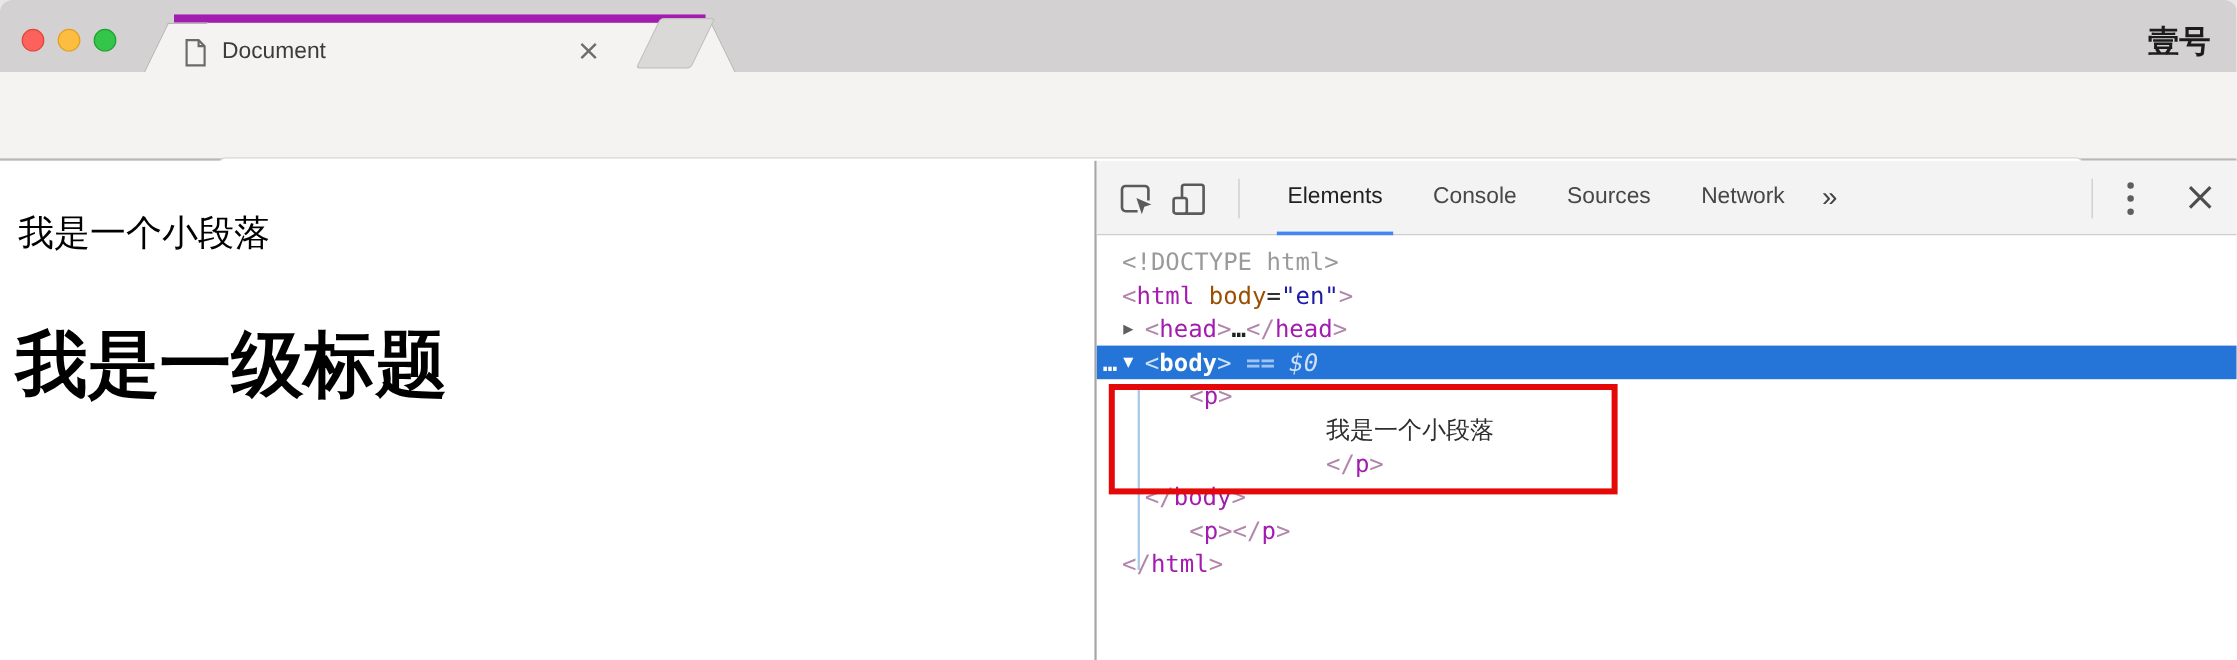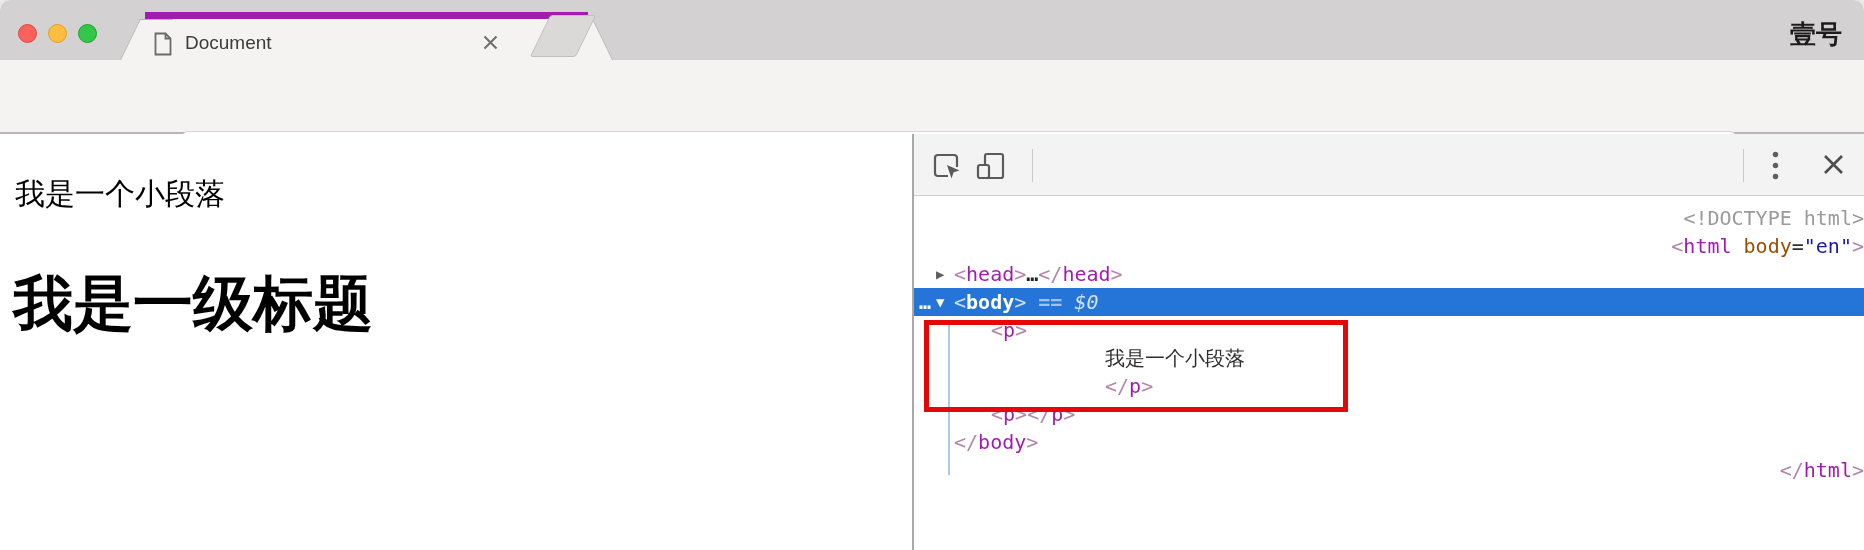--- a/index.html
+++ b/index.html
@@ -55,21 +55,21 @@
   .dtab { position:relative; padding:0 21px; line-height:60px; font-size:19px; color:#474747; white-space:nowrap; }
   .dtab.active { color:#222; }
   .dtab.active::after { content:""; position:absolute; left:12px; right:12px; bottom:0; height:3px; background:#4285f4; }
   .dtab.overflow { font-size:23px; padding:0 10px; color:#424242; }
   #dt-menu-icon { position:absolute; left:858px; top:17px; }
   #dt-close-icon { position:absolute; left:908px; top:19px; }
 
   
   #dom-tree { position:absolute; left:0; top:70px; width:950px; font-family:"DejaVu Sans Mono", monospace; font-size:20px; }
   .row { position:relative; height:28px; line-height:28px; white-space:nowrap; }
-  .row.i0 { padding-left:21px;text-align:right; }
+  .row.i0 { padding-left:21px; }
   .row.i1 { padding-left:40px; }
   .row.i2 { padding-left:77px; }
   .row.i3 { padding-left:191px; }
   .row.gap { margin-top:13px; }
   .arrow { position:absolute; left:22px; font-size:14px; color:#5f5f5f; }
   .prefix { position:absolute; left:5px; color:#fff; font-weight:bold; letter-spacing:1px; }
   .gray { color:#9a9a9a; }
   .br   { color:#b286aa; }
   .tag  { color:#a21caf; }
   .plain{ color:#303030; }
@@ -179,20 +179,27 @@
           <path d="M15 14 L27.5 19.5 L21.6 21.3 L19.5 27.5 Z" fill="#5a5a5a"></path>
         </svg>
       </span>
       <span id="device-icon">
         <svg width="32" height="30" viewBox="0 0 32 30">
           <rect x="9" y="3" width="18" height="24" rx="2" fill="none" stroke="#5a5a5a" stroke-width="2.2"></rect>
           <rect x="2" y="14" width="11" height="13" rx="2" fill="#f3f3f3" stroke="#5a5a5a" stroke-width="2.2"></rect>
         </svg>
       </span>
       <div class="dt-vsep" id="dt-sep-left"></div>
+      <div id="dt-tabs">
+          <div class="dtab active">Elements</div>
+          <div class="dtab">Console</div>
+          <div class="dtab">Sources</div>
+          <div class="dtab">Network</div>
+          <div class="dtab overflow">»</div>
+        </div>
       <div class="dt-vsep" id="dt-sep-right"></div>
       <span id="dt-menu-icon">
         <svg width="7" height="29" viewBox="0 0 7 29">
             <circle cx="3.5" cy="3.5" r="2.7" fill="#5f5e5e"></circle>
             <circle cx="3.5" cy="14.5" r="2.7" fill="#5f5e5e"></circle>
             <circle cx="3.5" cy="25.5" r="2.7" fill="#5f5e5e"></circle>
           </svg>
       </span>
       <span id="dt-close-icon">
         <svg width="23" height="23" viewBox="0 0 23 23">
@@ -202,21 +209,21 @@
     </div>
 
     <div id="dom-tree">
         <div class="row i0"><span class="gray">&lt;!DOCTYPE html&gt;</span></div>
         <div class="row i0"><span class="br">&lt;</span><span class="tag">html</span><span class="plain"> </span><span class="attr">body</span><span class="plain">=</span><span class="val">"en"</span><span class="br">&gt;</span></div>
         <div class="row i1"><span class="arrow">▶</span><span class="br">&lt;</span><span class="tag">head</span><span class="br">&gt;</span><span class="ell">…</span><span class="br">&lt;/</span><span class="tag">head</span><span class="br">&gt;</span></div>
         <div class="row i1 selected"><span class="prefix">…</span><span class="arrow">▼</span><span class="br">&lt;</span><span class="tag">body</span><span class="br">&gt;</span><span class="eq">  == </span><span class="dol">$0</span></div>
         <div class="row i2"><span class="br">&lt;</span><span class="tag">p</span><span class="br">&gt;</span></div>
         <div class="row i3"><span class="text">我是一个小段落</span></div>
         <div class="row i3"><span class="br">&lt;/</span><span class="tag">p</span><span class="br">&gt;</span></div>
+        <div class="row i1"><span class="br">&lt;/</span><span class="tag">body</span><span class="br">&gt;</span></div>
         <div class="row i2"><span class="br">&lt;</span><span class="tag">p</span><span class="br">&gt;</span><span class="br">&lt;/</span><span class="tag">p</span><span class="br">&gt;</span></div>
-        <div class="row i1"><span class="br">&lt;/</span><span class="tag">body</span><span class="br">&gt;</span></div>
         <div class="row i0"><span class="br">&lt;/</span><span class="tag">html</span><span class="br">&gt;</span></div>
       </div>
     <div id="guide-line"></div>
     <div id="annotation-box"></div>
   </div>
 
 </div>
 
 </body></html>

